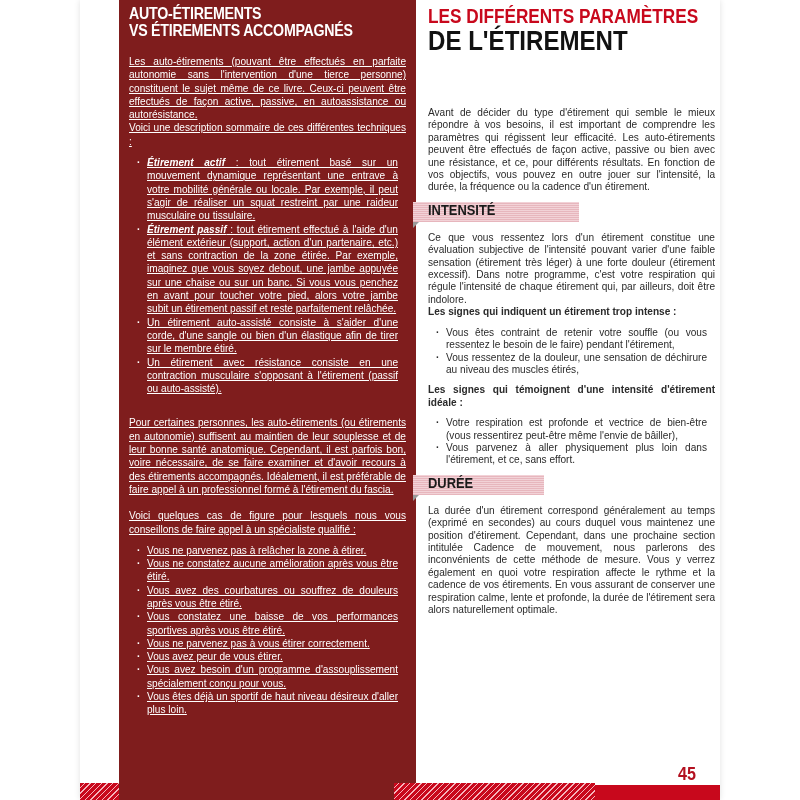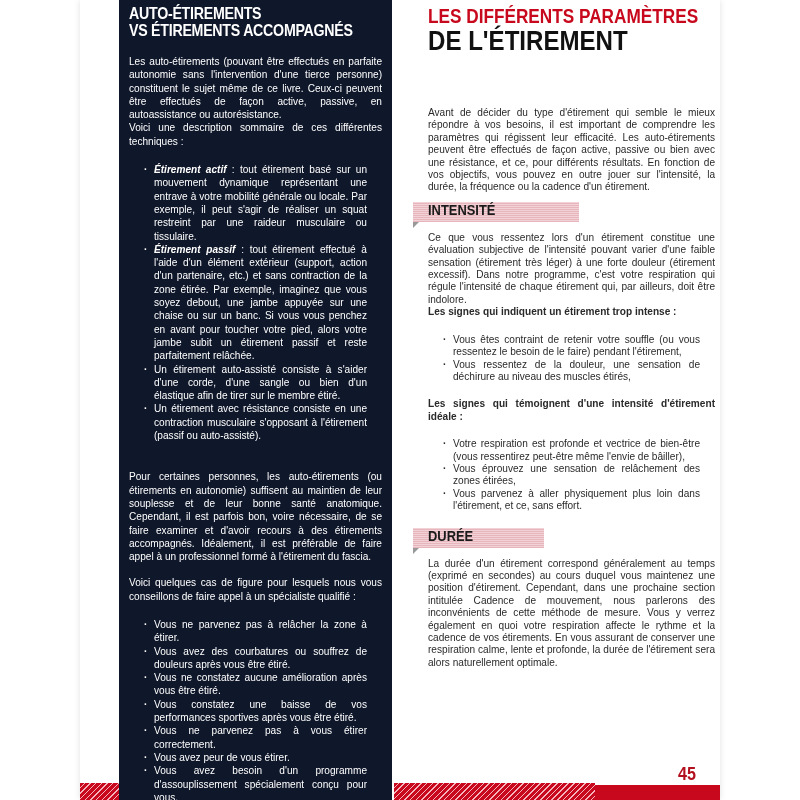--- a/index.html
+++ b/index.html
@@ -1,24 +1,24 @@
 <!DOCTYPE html>
 <html><head>
 <meta charset="utf-8">
 <style>
   html, body { margin:0; padding:0; }
   body { width:800px; height:800px; background:#ffffff; position:relative; overflow:hidden; font-family:"Liberation Sans", sans-serif; }
   .page { position:absolute; left:80px; top:0; width:640px; height:800px; background:#ffffff; box-shadow:0 0 6px rgba(0,0,0,0.12); }
-  .red-panel { position:absolute; left:119px; top:0; width:273px; height:800px; background:#0f172a; color:#ffffff; }
+  .red-panel { position:absolute; left:119px; top:0; width:297px; height:800px; background:#7f1d1d; color:#ffffff; }
   .red-inner { position:absolute; left:10px; right:10px; top:5px; }
   .panel-title { font-family:"Liberation Sans", sans-serif; font-weight:bold; font-size:16.5px; line-height:17px; letter-spacing:-0.3px; color:#ffffff; margin:0 0 16px 0; transform:scaleX(0.86); transform-origin:left; white-space:nowrap; }
-  .body-white { font-size:10.1px; line-height:13.3px; text-align:justify; color:#fff; }
+  .body-white { font-size:10.1px; line-height:13.3px; text-align:justify; color:#fff;text-decoration:underline; }
   .body-white p { margin:0; }
   .gap { height:13px; }
-  ul.bul { list-style:none; margin:15px; padding:0; }
+  ul.bul { list-style:none; margin:8px; padding:0; }
   ul.bul li { position:relative; padding-left:10px; }
   ul.bul li::before { content:"·"; position:absolute; left:0; top:0; font-weight:bold; }
   .it { font-style:italic; font-weight:bold; }
 
   .right-col { position:absolute; left:428px; top:6px; width:287px; }
   .title-red { color:#c8081c; font-weight:bold; font-size:20px; line-height:21px; transform:scaleX(0.86); transform-origin:left; white-space:nowrap; }
   .title-black { color:#111; font-weight:bold; font-size:28px; line-height:28px; transform:scaleX(0.86); transform-origin:left; white-space:nowrap; }
   .body-dark { font-size:10.1px; line-height:12.4px; color:#2a2a2a; text-align:justify; }
   .body-dark p { margin:0; }
   .bold { font-weight:bold; }
@@ -49,22 +49,22 @@
         <li><span class="it">Étirement passif</span><span> : tout étirement effectué à l'aide d'un élément extérieur (support, action d'un partenaire, etc.) et sans contraction de la zone étirée. Par exemple, imaginez que vous soyez debout, une jambe appuyée sur une chaise ou sur un banc. Si vous vous penchez en avant pour toucher votre pied, alors votre jambe subit un étirement passif et reste parfaitement relâchée.</span></li>
         <li><span>Un étirement auto-assisté consiste à s'aider d'une corde, d'une sangle ou bien d'un élastique afin de tirer sur le membre étiré.</span></li>
         <li><span>Un étirement avec résistance consiste en une contraction musculaire s'opposant à l'étirement (passif ou auto-assisté).</span></li>
       </ul>
       <div class="gap"></div>
       <p>Pour certaines personnes, les auto-étirements (ou étirements en autonomie) suffisent au maintien de leur souplesse et de leur bonne santé anatomique. Cependant, il est parfois bon, voire nécessaire, de se faire examiner et d'avoir recours à des étirements accompagnés. Idéalement, il est préférable de faire appel à un professionnel formé à l'étirement du fascia.</p>
       <div class="gap"></div>
       <p>Voici quelques cas de figure pour lesquels nous vous conseillons de faire appel à un spécialiste qualifié :</p>
       <ul class="bul">
         <li>Vous ne parvenez pas à relâcher la zone à étirer.</li>
+        <li>Vous ne constatez aucune amélioration après vous être étiré.</li>
         <li>Vous avez des courbatures ou souffrez de douleurs après vous être étiré.</li>
-        <li>Vous ne constatez aucune amélioration après vous être étiré.</li>
         <li>Vous constatez une baisse de vos performances sportives après vous être étiré.</li>
         <li>Vous ne parvenez pas à vous étirer correctement.</li>
         <li>Vous avez peur de vous étirer.</li>
         <li>Vous avez besoin d'un programme d'assouplissement spécialement conçu pour vous.</li>
         <li>Vous êtes déjà un sportif de haut niveau désireux d'aller plus loin.</li>
       </ul>
     </div>
   </div>
 </div>
 
@@ -80,21 +80,20 @@
       </div>
     <p>Ce que vous ressentez lors d'un étirement constitue une évaluation subjective de l'intensité pouvant varier d'une faible sensation (étirement très léger) à une forte douleur (étirement excessif). Dans notre programme, c'est votre respiration qui régule l'intensité de chaque étirement qui, par ailleurs, doit être indolore.</p>
     <p class="bold">Les signes qui indiquent un étirement trop intense :</p>
     <ul class="bul">
       <li>Vous êtes contraint de retenir votre souffle (ou vous ressentez le besoin de le faire) pendant l'étirement,</li>
       <li>Vous ressentez de la douleur, une sensation de déchirure au niveau des muscles étirés,</li>
     </ul>
     <p class="bold">Les signes qui témoignent d'une intensité d'étirement idéale :</p>
     <ul class="bul">
       <li>Votre respiration est profonde et vectrice de bien-être (vous ressentirez peut-être même l'envie de bâiller),</li>
-      <li>Vous éprouvez une sensation de relâchement des zones étirées,</li>
       <li>Vous parvenez à aller physiquement plus loin dans l'étirement, et ce, sans effort.</li>
     </ul>
 
     <div class="section-head" style="width:95px">
         <span>DURÉE</span>
       </div>
     <p>La durée d'un étirement correspond généralement au temps (exprimé en secondes) au cours duquel vous maintenez une position d'étirement. Cependant, dans une prochaine section intitulée Cadence de mouvement, nous parlerons des inconvénients de cette méthode de mesure. Vous y verrez également en quoi votre respiration affecte le rythme et la cadence de vos étirements. En vous assurant de conserver une respiration calme, lente et profonde, la durée de l'étirement sera alors naturellement optimale.</p>
   </div>
 </div>
 

